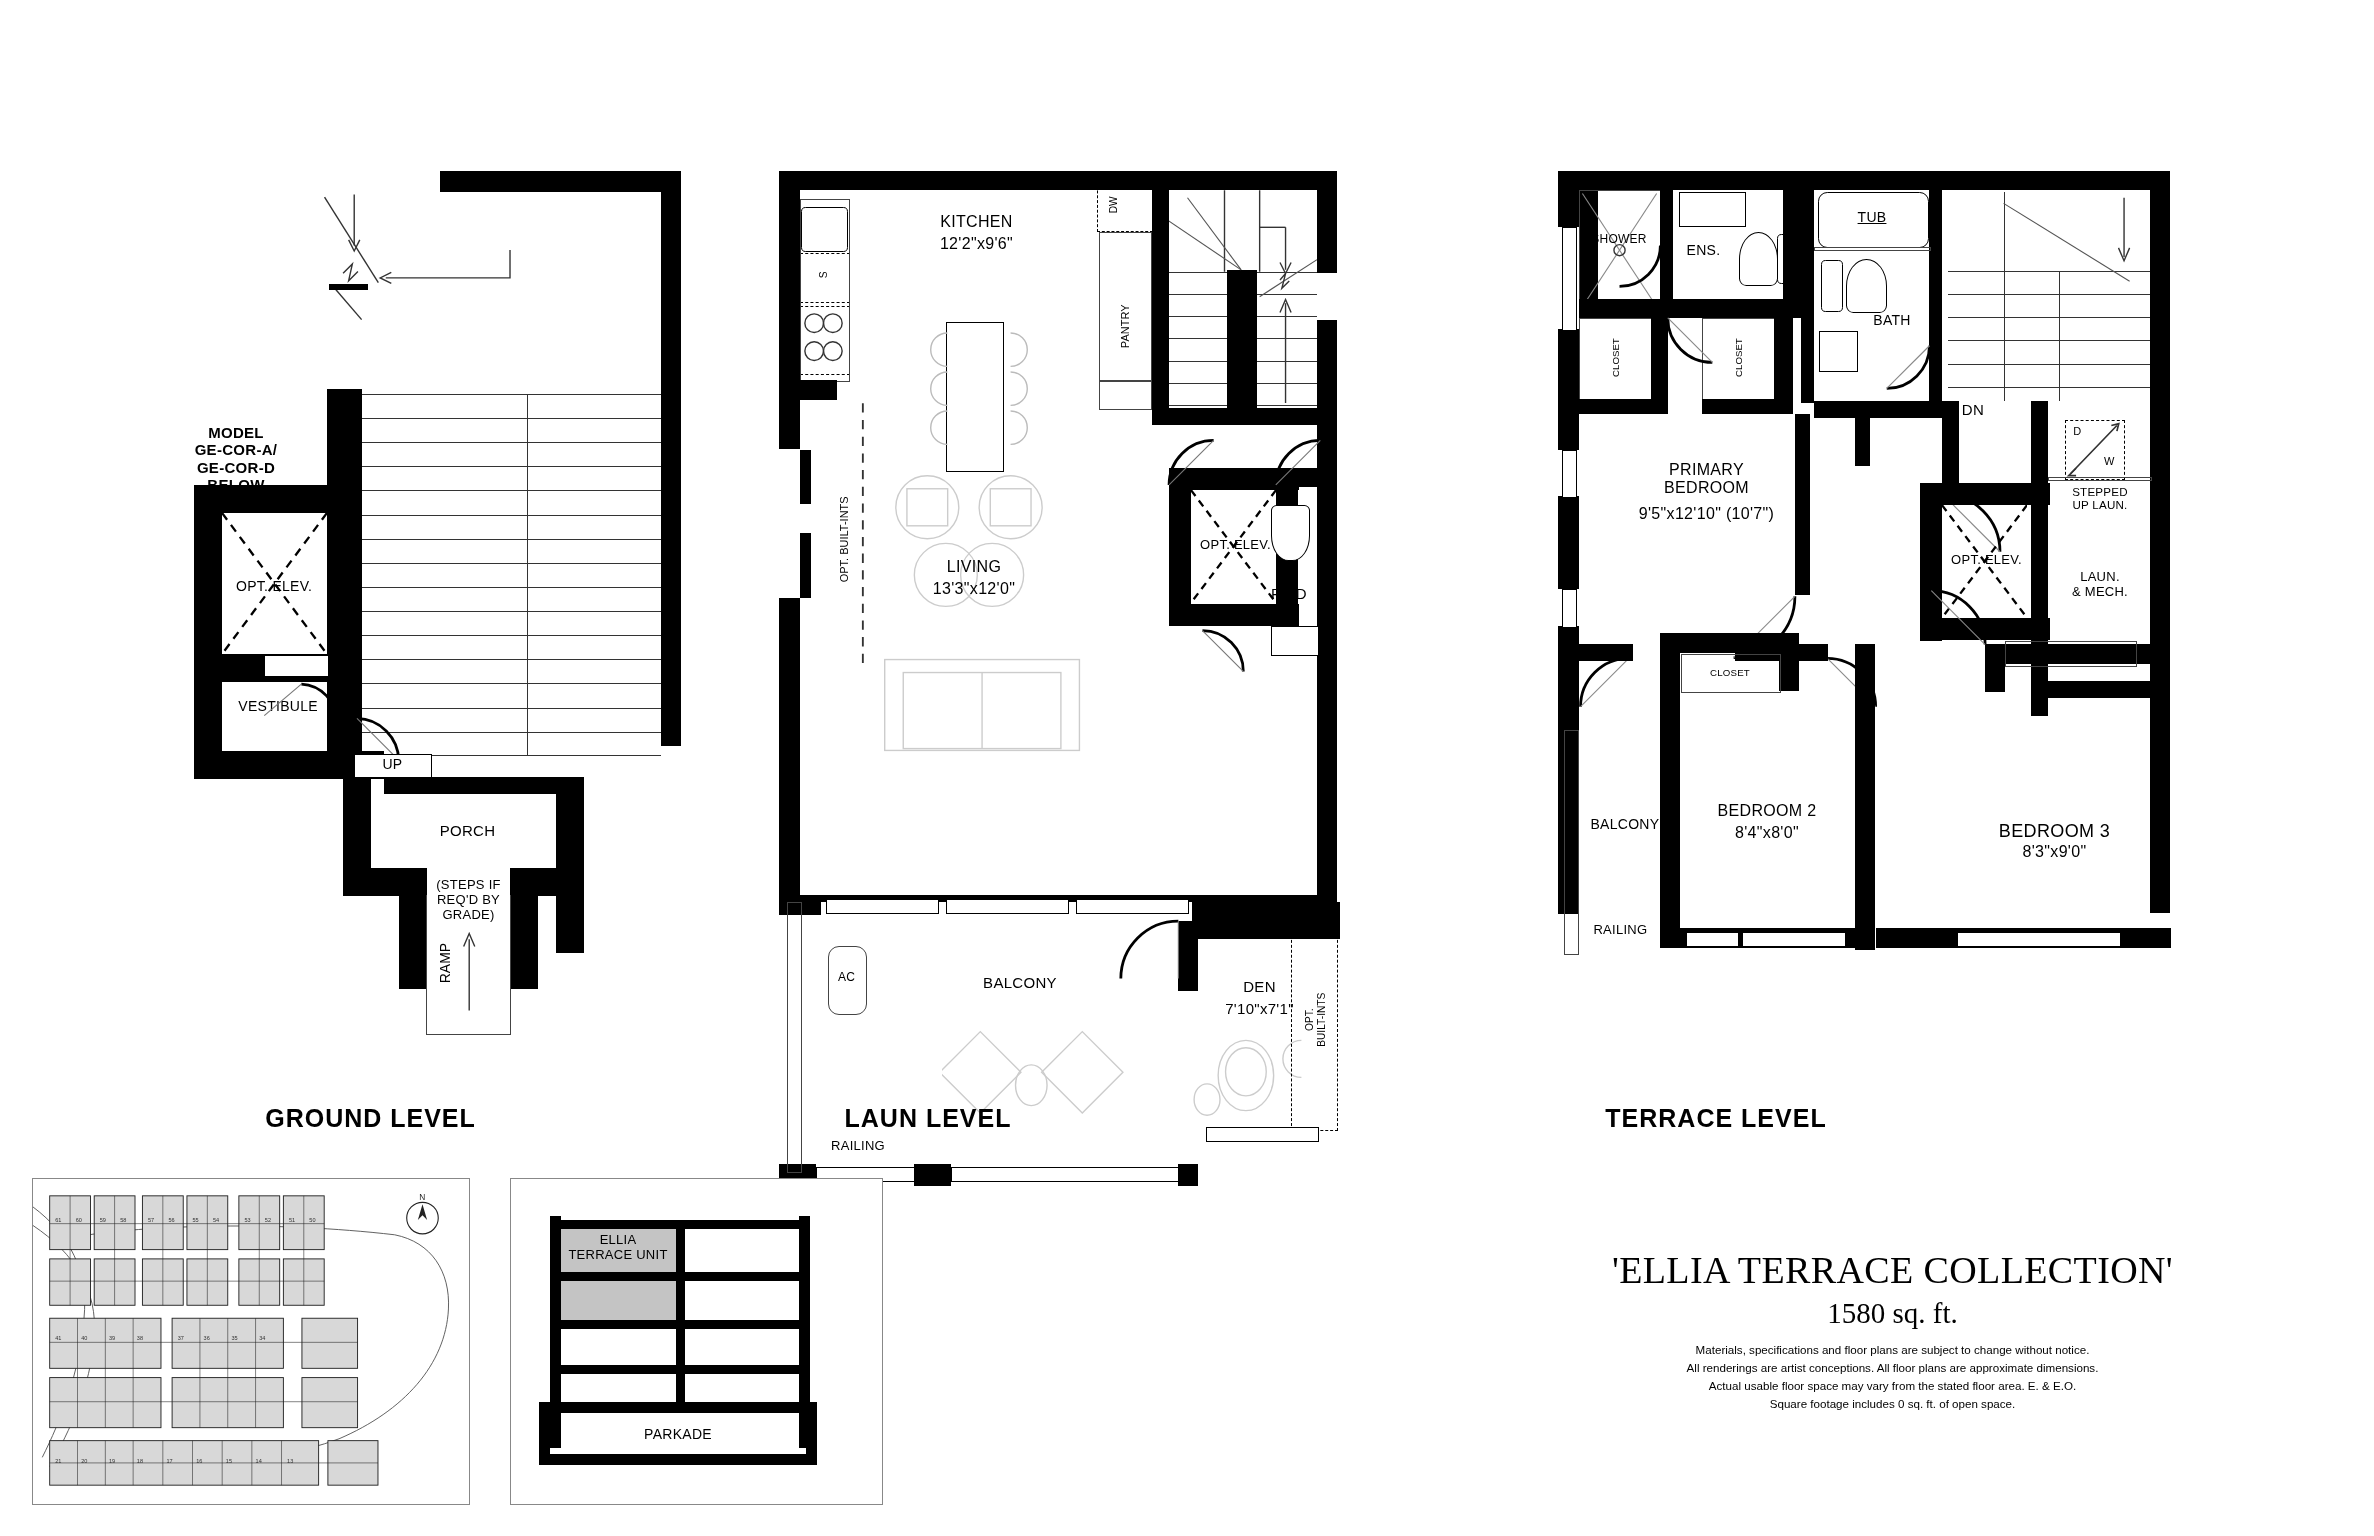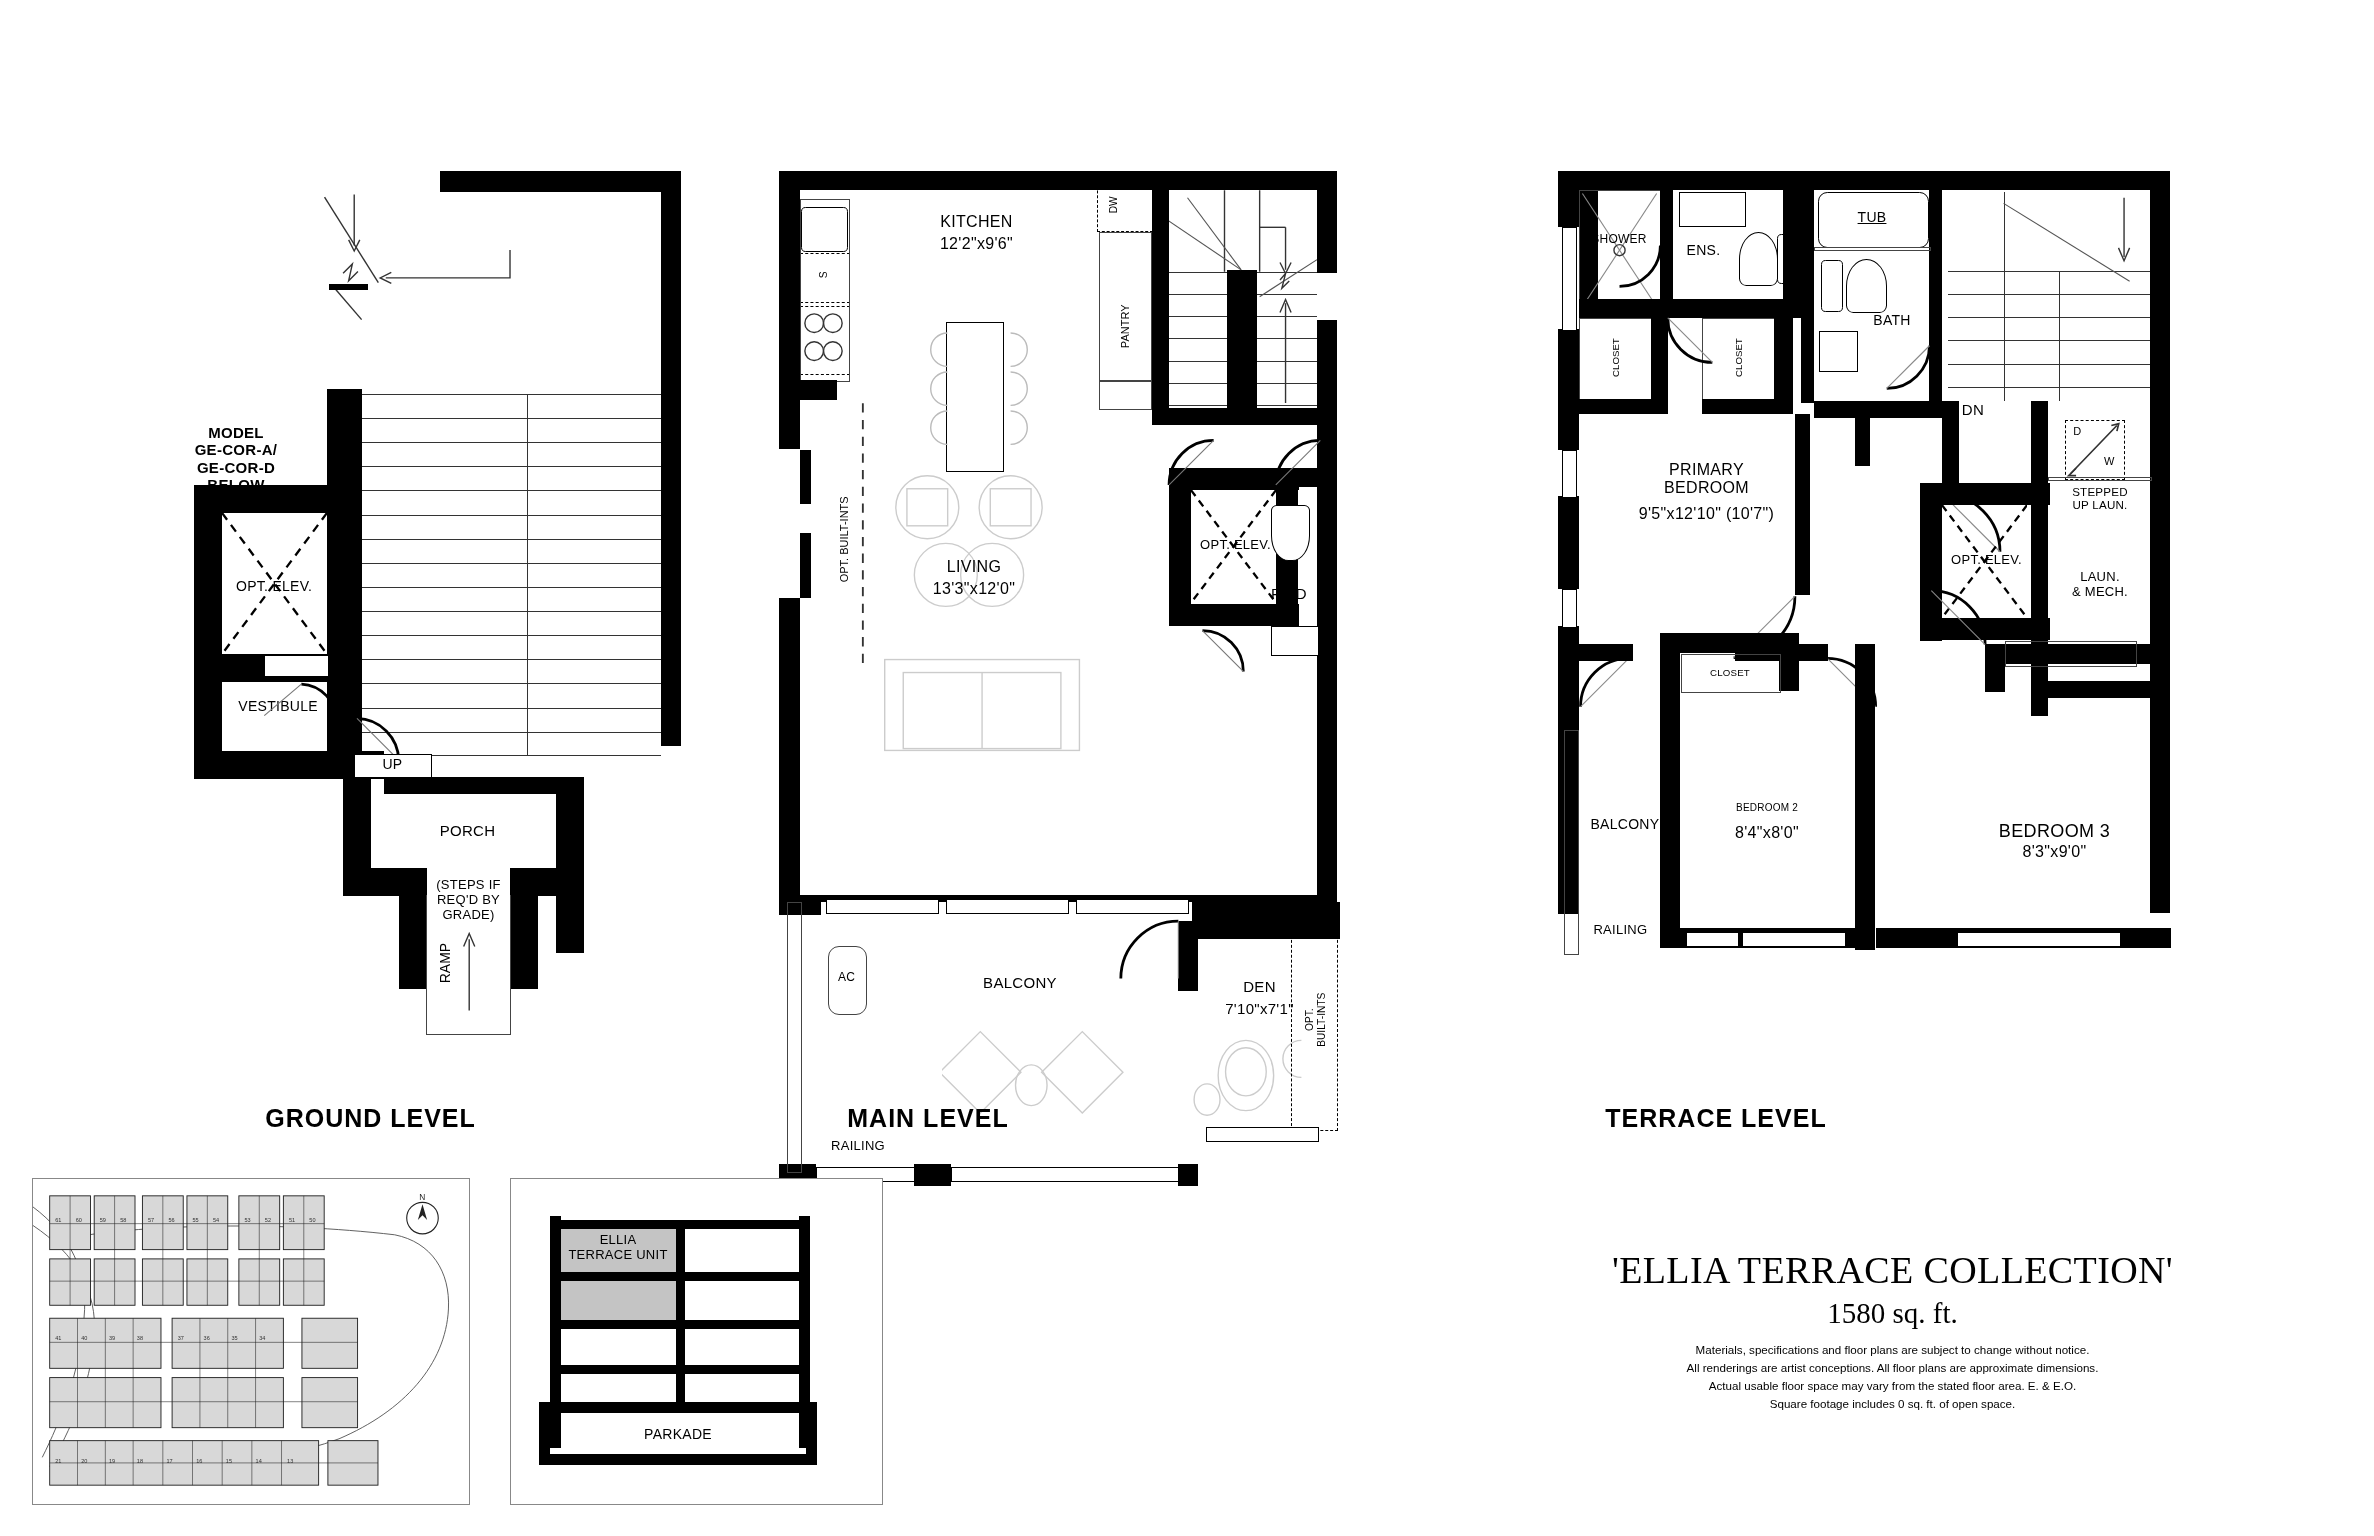--- a/index.html
+++ b/index.html
@@ -286,21 +286,21 @@
       <ellipse cx="16" cy="86" rx="14" ry="17" fill="none" stroke="#ccc" stroke-width="1.5"></ellipse>
       <path d="M118 22 a20 20 0 0 0 0 40" fill="none" stroke="#ccc" stroke-width="1.5"></path>
     </svg>
   </div>
   <div class="dash" style="left:521px;top:768px;width:45px;height:199px;"></div>
   <div class="lv" style="left:499px;top:846px;width:93px;font-size:10.2px;transform:rotate(-90deg);">OPT.
 BUILT-INTS</div>
   <div class="r" style="left:436px;top:965px;width:111px;height:13px;"></div>
 </div>
 
-<div class="levelTitle" style="left:798px;top:1104px;width:260px;text-align:center;">MAIN LEVEL</div>
+<div class="levelTitle" style="left:798px;top:1104px;width:260px;text-align:center;">LAUN LEVEL</div>
 
 <div class="plan" style="left:1549px;top:162px;width:631px;height:863px;">
 
   <div class="w" style="left:9.3px;top:9.3px;width:612px;height:18.6px;"></div>
   <div class="w" style="left:9.3px;top:9.3px;width:20.4px;height:56px;"></div>
   <div class="w" style="left:9.3px;top:167px;width:20.4px;height:121px;"></div>
   <div class="w" style="left:9.3px;top:334px;width:20.4px;height:93px;"></div>
   <div class="w" style="left:9.3px;top:464px;width:20.4px;height:102px;"></div>
   <div class="w" style="left:601px;top:9.3px;width:20.4px;height:742px;"></div>
   <div class="w" style="left:9.3px;top:566px;width:20.4px;height:18.6px;"></div>
@@ -423,21 +423,21 @@
   <div class="lbl" style="left:20.4px;top:654px;width:111px;font-size:14px;">BALCONY</div>
   <div class="lbl" style="left:20.4px;top:761px;width:102px;font-size:13px;">RAILING</div>
 
   <div class="w" style="left:111px;top:471px;width:20.4px;height:315px;"></div>
   <div class="w" style="left:111px;top:471px;width:139px;height:20.4px;"></div>
   <div class="w" style="left:230px;top:471px;width:20.4px;height:58px;"></div>
   <div class="w" style="left:306px;top:482px;width:20.4px;height:46px;"></div>
   <div class="w" style="left:306px;top:510px;width:20.4px;height:278px;"></div>
   <div class="rt" style="left:132px;top:492px;width:98px;height:37px;"></div>
   <div class="lbl" style="left:132px;top:505px;width:98px;font-size:9.7px;">CLOSET</div>
-  <div class="lbl" style="left:130px;top:640px;width:176px;font-size:10px;">BEDROOM 2</div>
+  <div class="lbl" style="left:130px;top:640px;width:176px;font-size:16px;">BEDROOM 2</div>
   <div class="lbl" style="left:130px;top:662px;width:176px;font-size:16px;">8'4"x8'0"</div>
   <div class="w" style="left:111px;top:766px;width:215px;height:20.4px;"></div>
   <div class="r" style="left:137px;top:770px;width:51px;height:13px;"></div>
   <div class="r" style="left:193px;top:770px;width:102px;height:13px;"></div>
 
   <div class="w" style="left:436px;top:482px;width:20.4px;height:48px;"></div>
   <div class="w" style="left:436px;top:482px;width:167px;height:20.4px;"></div>
   <div class="rt" style="left:456px;top:479px;width:130px;height:24px;"></div>
   <div class="lbl" style="left:456px;top:482px;width:130px;font-size:9.7px;">CLOSET</div>
   <div class="lbl" style="left:408px;top:659px;width:195px;font-size:18px;">BEDROOM 3</div>

